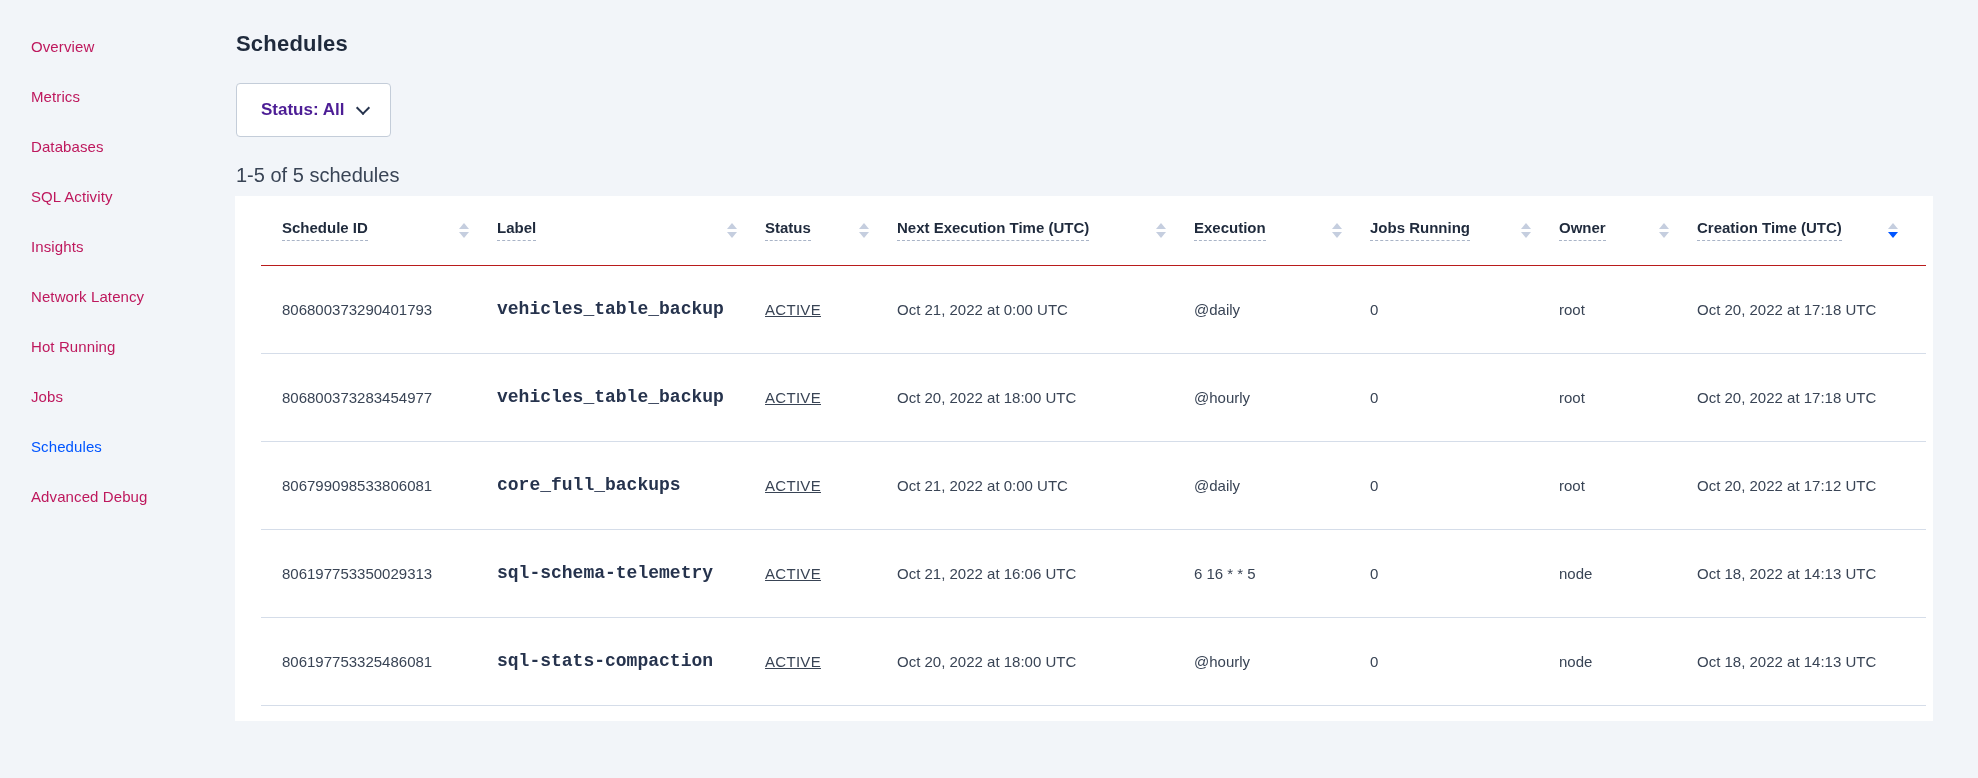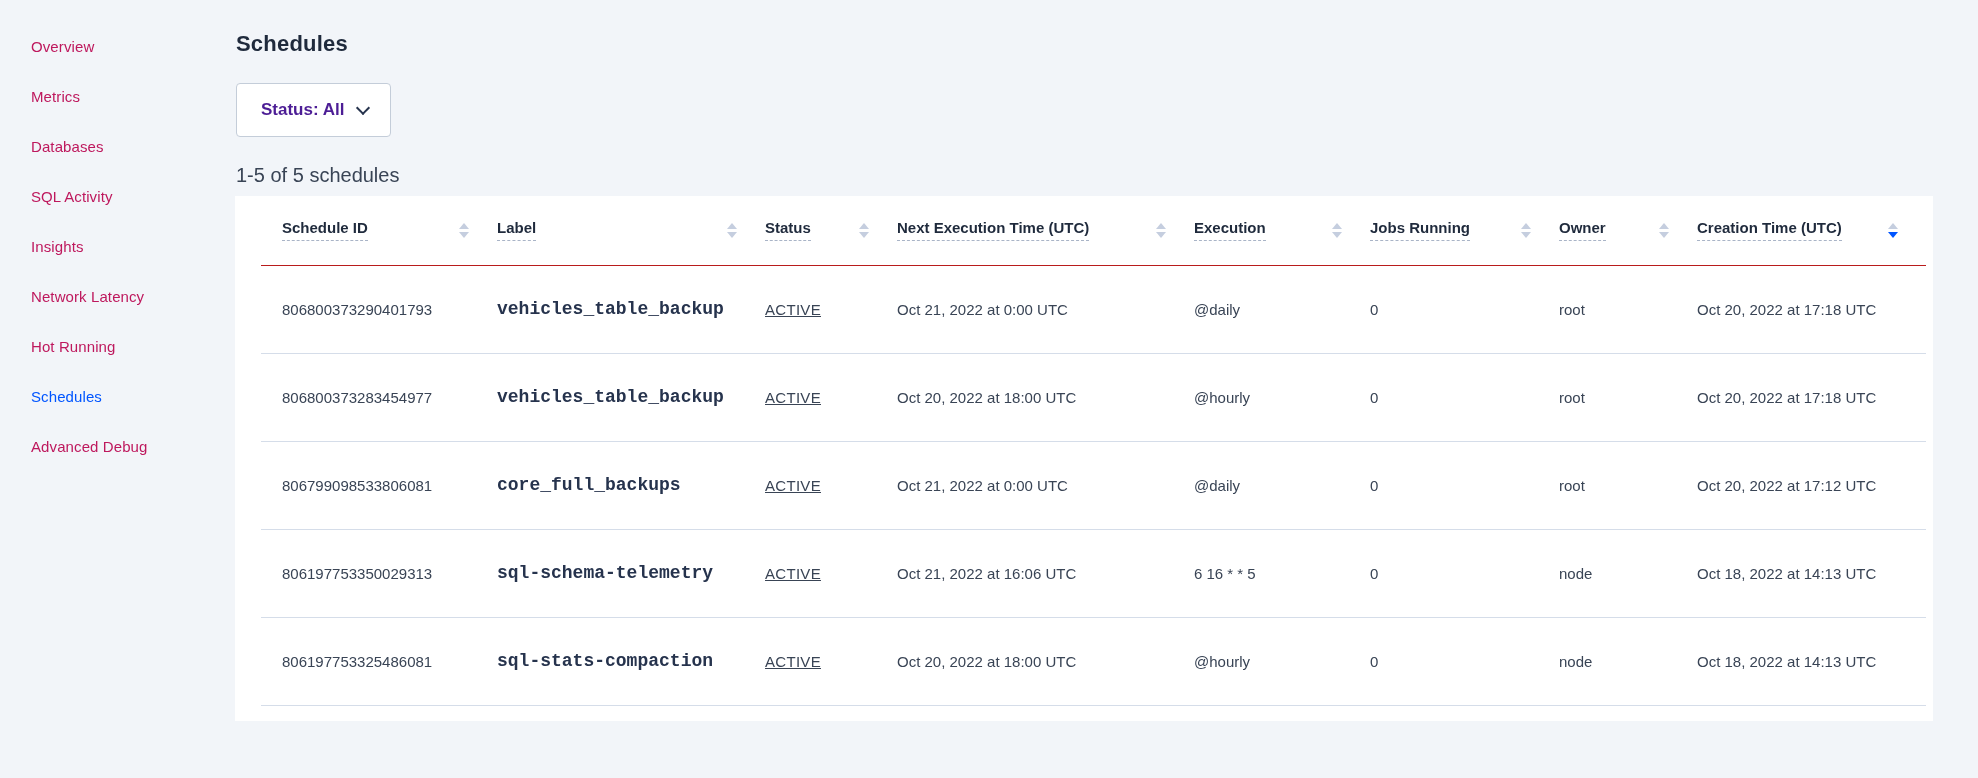--- a/index.html
+++ b/index.html
@@ -85,20 +85,21 @@
 <div class="canvas">
 
   <nav class="sidebar">
     <div class="side-item">Overview</div>
     <div class="side-item">Metrics</div>
     <div class="side-item">Databases</div>
     <div class="side-item">SQL Activity</div>
     <div class="side-item">Insights</div>
     <div class="side-item">Network Latency</div>
     <div class="side-item">Hot Running</div>
+    <div class="side-item">Jobs</div>
     <div class="side-item active">Schedules</div>
     <div class="side-item">Advanced Debug</div>
   </nav>
 
   <main class="main">
     <h1 class="page-title">Schedules</h1>
 
     <div class="filters">
       <div class="dropdown">
         <span>Status: All</span>

